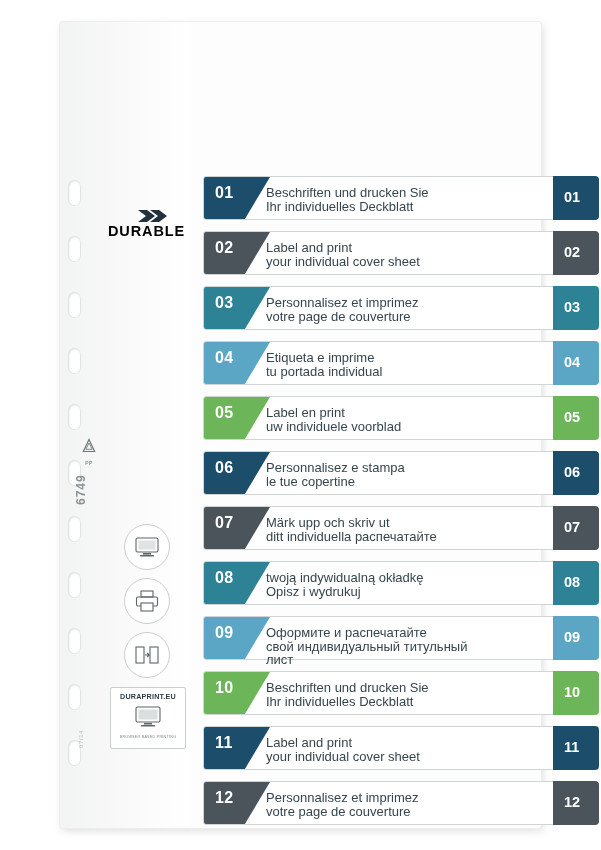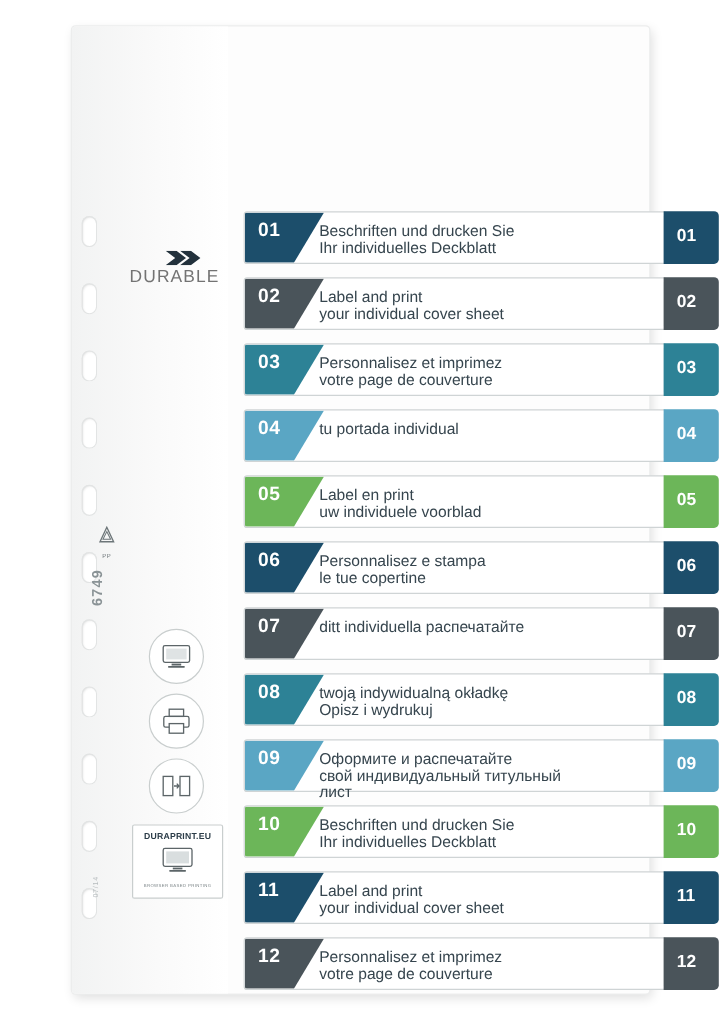--- a/index.html
+++ b/index.html
@@ -67,23 +67,23 @@
     color: #2b3c48;
   }
   .brand-mark {
     display: block;
     height: 13px;
     margin-left: 30px;
     margin-bottom: 1px;
   }
   .brand-name {
     font-size: 14.5px;
-    font-weight: normal;
+    font-weight: bold;
     letter-spacing: 0.9px;
-    color: #737373;
+    color: #000000;
     line-height: 1;
   }
 
   
   .recycle {
     position: absolute;
     left: 74px;
     top: 438px;
     width: 30px;
     text-align: center;
@@ -341,20 +341,21 @@
           <span>votre page de couverture</span>
         </div>
         <div class="dv-tab" style="background: rgb(45, 130, 150);">
           <div class="dv-tab-num">03</div>
         </div>
       </div>
       <div class="divider">
         <div class="dv-left" style="background: rgb(90, 166, 196);"></div>
         <div class="dv-num">04</div>
         <div class="dv-text">
+          <span>Etiqueta e imprime</span>
           <span>tu portada individual</span>
         </div>
         <div class="dv-tab" style="background: rgb(90, 166, 196);">
           <div class="dv-tab-num">04</div>
         </div>
       </div>
       <div class="divider">
         <div class="dv-left" style="background: rgb(108, 182, 89);"></div>
         <div class="dv-num">05</div>
         <div class="dv-text">
@@ -373,20 +374,21 @@
           <span>le tue copertine</span>
         </div>
         <div class="dv-tab" style="background: rgb(28, 78, 107);">
           <div class="dv-tab-num">06</div>
         </div>
       </div>
       <div class="divider">
         <div class="dv-left" style="background: rgb(74, 84, 90);"></div>
         <div class="dv-num">07</div>
         <div class="dv-text">
+          <span>Märk upp och skriv ut</span>
           <span>ditt individuella распечатайте</span>
         </div>
         <div class="dv-tab" style="background: rgb(74, 84, 90);">
           <div class="dv-tab-num">07</div>
         </div>
       </div>
       <div class="divider">
         <div class="dv-left" style="background: rgb(45, 130, 150);"></div>
         <div class="dv-num">08</div>
         <div class="dv-text">

